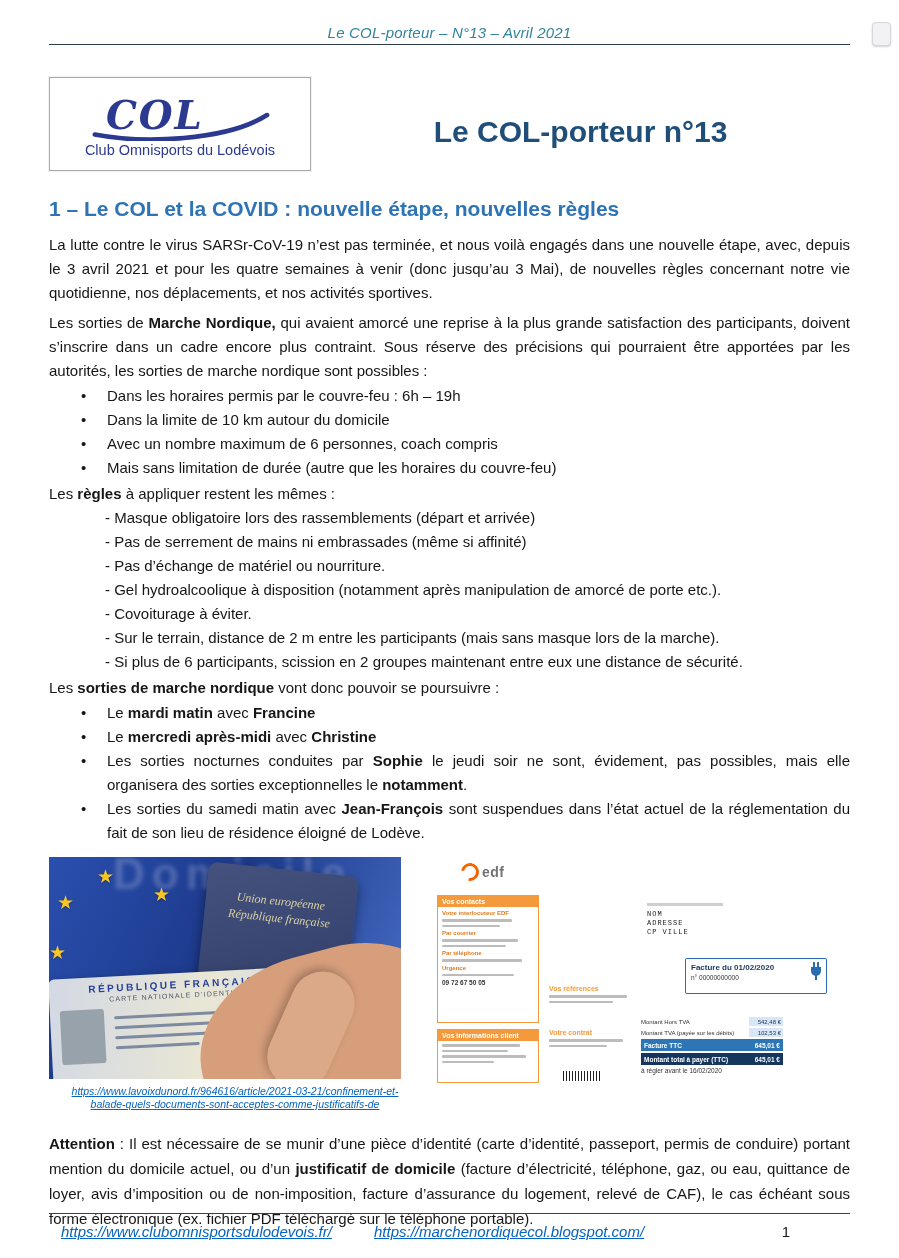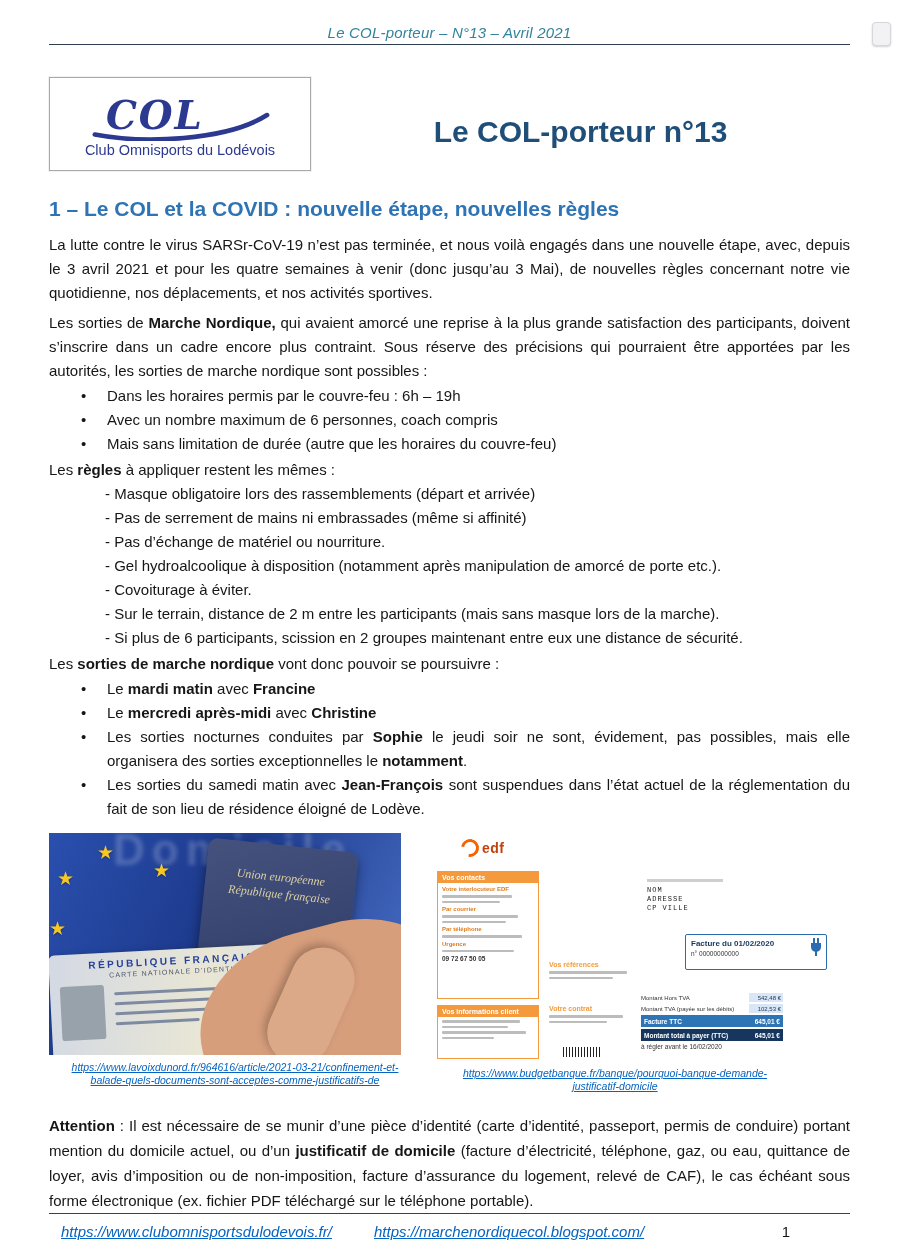--- a/index.html
+++ b/index.html
@@ -78,21 +78,21 @@
   .idcard-sub { color:#50576a; font-size:7px; letter-spacing:1.2px; text-align:center; margin-top:2px; white-space:nowrap; }
   .idcard-photo { position:absolute; left:10px; top:32px; width:44px; height:54px; background:#98a2ab; border-radius:3px; }
   .idline { position:absolute; left:64px; height:3px; background:#7e8aa0; border-radius:2px; }
   .hand { position:absolute; right:-62px; bottom:-74px; width:262px; height:202px; background:#d79e7c; border-radius:45% 40% 40% 45%; transform:rotate(-15deg); }
   .thumb { position:absolute; right:58px; bottom:-12px; width:64px; height:122px; background:#dba987; border-radius:32px; transform:rotate(24deg); box-shadow:-4px -2px 8px rgba(0,0,0,.25); }
 
   
   .edf { position:relative; width:352px; height:228px; background:#fff; }
   .edf-logo { position:absolute; top:6px; left:26px; display:flex; align-items:center; }
   .edf-swirl { width:12px; height:12px; border:3px solid #f66400; border-radius:50%; border-left-color:transparent; transform:rotate(-35deg); }
-  .edf-word { color:#c2410c; font-weight:700; font-size:14px; margin-left:3px; letter-spacing:.5px; }
+  .edf-word { color:#737373; font-weight:700; font-size:14px; margin-left:3px; letter-spacing:.5px; }
   .edf-box { position:absolute; border:1px solid #f59a3c; background:#fff; box-sizing:border-box; }
   .edf-box-header { background:#f59a3c; color:#fff; font-size:7px; font-weight:700; padding:2px 4px; white-space:nowrap; overflow:hidden; }
   .edf-minilabel { color:#e07b1a; font-size:6px; font-weight:700; margin:3px 4px 0 4px; white-space:nowrap; overflow:hidden; }
   .sk { height:2.5px; background:#bcbcbc; margin:3px 4px 0 4px; border-radius:1px; }
   .edf-phone { font-size:6.5px; font-weight:700; color:#333; margin:3px 4px 0 4px; }
   .edf-subcol { position:absolute; width:90px; }
   .edf-subtitle { color:#f59a3c; font-size:7px; font-weight:700; white-space:nowrap; }
   .edf-address { position:absolute; left:212px; top:46px; font-size:7px; line-height:9px; letter-spacing:1px; color:#222; font-family:"Liberation Mono",monospace; }
   .edf-addrbar { width:76px; height:2.5px; background:#cfcfcf; margin-bottom:4px; }
   .facture-box { position:absolute; left:206px; top:101px; width:142px; height:36px; border:1.3px solid #2b6cb0; border-radius:2px; box-sizing:border-box; background:#fff;margin-left:44px; }
@@ -147,20 +147,21 @@
     <h1 class="doc-title">Le COL-porteur n°13</h1>
   </div>
 
   <h2 class="section-heading">1 – Le COL et la COVID : nouvelle étape, nouvelles règles</h2>
 
   <p class="body-text" style="margin-top:10px;">La lutte contre le virus SARSr-CoV-19 n’est pas terminée, et nous voilà engagés dans une nouvelle étape, avec, depuis le 3 avril 2021 et pour les quatre semaines à venir (donc jusqu’au 3 Mai), de nouvelles règles concernant notre vie quotidienne, nos déplacements, et nos activités sportives.</p>
   <p class="body-text"><span>Les sorties de </span><b>Marche Nordique,</b><span> qui avaient amorcé une reprise à la plus grande satisfaction des participants, doivent s’inscrire dans un cadre encore plus contraint. Sous réserve des précisions qui pourraient être apportées par les autorités, les sorties de marche nordique sont possibles :</span></p>
 
   <ul class="bullet-list">
     <li>Dans les horaires permis par le couvre-feu : 6h – 19h</li>
+    <li>Dans la limite de 10 km autour du domicile</li>
     <li>Avec un nombre maximum de 6 personnes, coach compris</li>
     <li>Mais sans limitation de durée (autre que les horaires du couvre-feu)</li>
   </ul>
 
   <p class="body-text" style="margin-top:2px;"><span>Les </span><b>règles</b><span> à appliquer restent les mêmes :</span></p>
 
   <div class="dash-list">
     <div class="dash-item">- Masque obligatoire lors des rassemblements (départ et arrivée)</div>
     <div class="dash-item">- Pas de serrement de mains ni embrassades (même si affinité)</div>
     <div class="dash-item">- Pas d’échange de matériel ou nourriture.</div>
@@ -286,23 +287,20 @@
           </div>
           <div class="edf-band band-total">
             <span>Montant total à payer (TTC)</span>
             <span class="val">645,01 €</span>
           </div>
           <div class="edf-due">à régler avant le 16/02/2020</div>
         </div>
 
         <div class="barcode"></div>
       </div>
-      <figcaption>
-        <a class="caption">https://www.budgetbanque.fr/banque/pourquoi-banque-demande-justificatif-domicile</a>
-      </figcaption>
     </figure>
 
   </div>
 
   <p class="body-text attention"><b>Attention</b><span> : Il est nécessaire de se munir d’une pièce d’identité (carte d’identité, passeport, permis de conduire) portant mention du domicile actuel, ou d’un </span><b>justificatif de domicile</b><span> (facture d’électricité, téléphone, gaz, ou eau, quittance de loyer, avis d’imposition ou de non-imposition, facture d’assurance du logement, relevé de CAF), le cas échéant sous forme électronique (ex. fichier PDF téléchargé sur le téléphone portable).</span></p>
 
   <div class="doc-footer">
     <a class="f-link one">https://www.clubomnisportsdulodevois.fr/</a>
     <a class="f-link two">https://marchenordiquecol.blogspot.com/</a>
     <span class="page-num">1</span>

